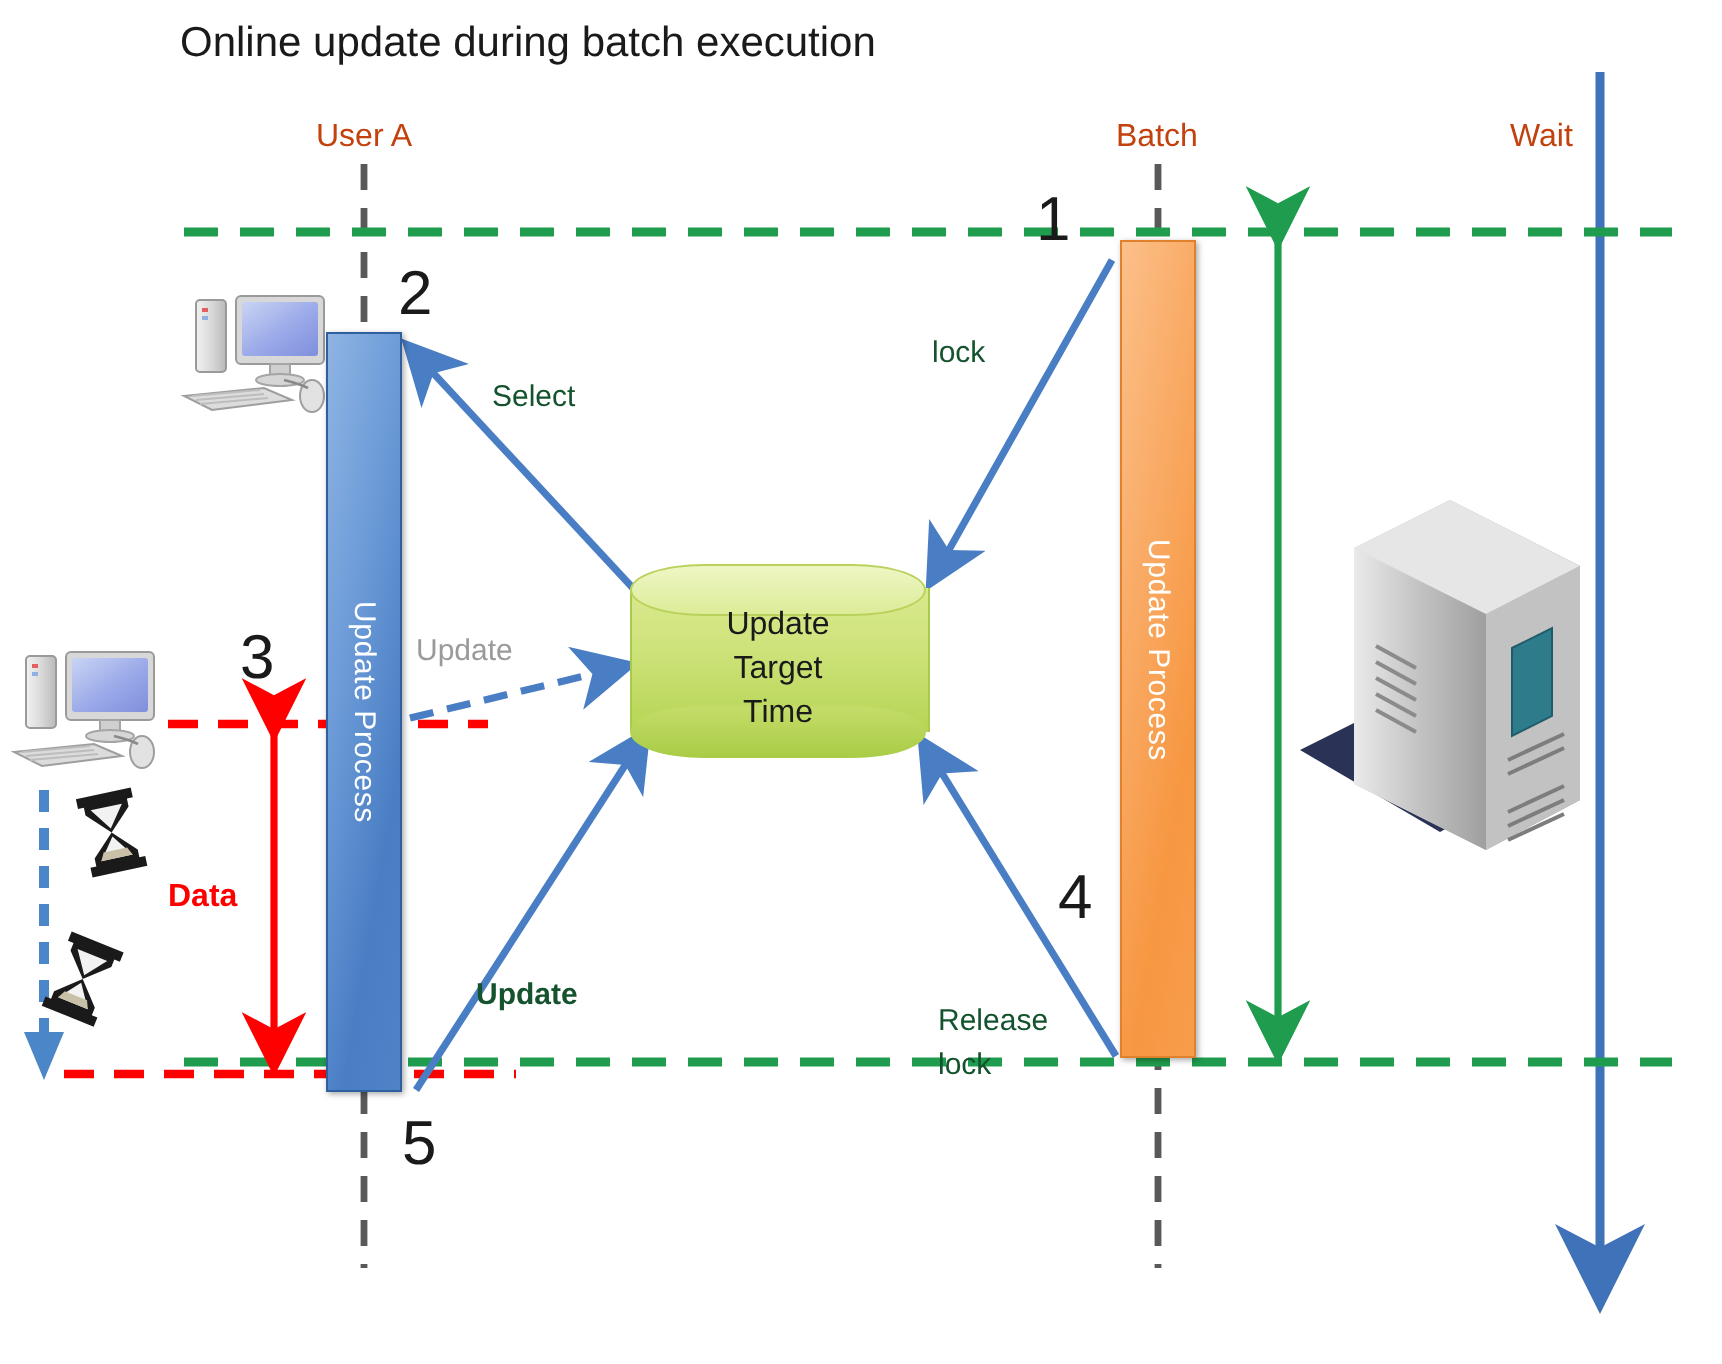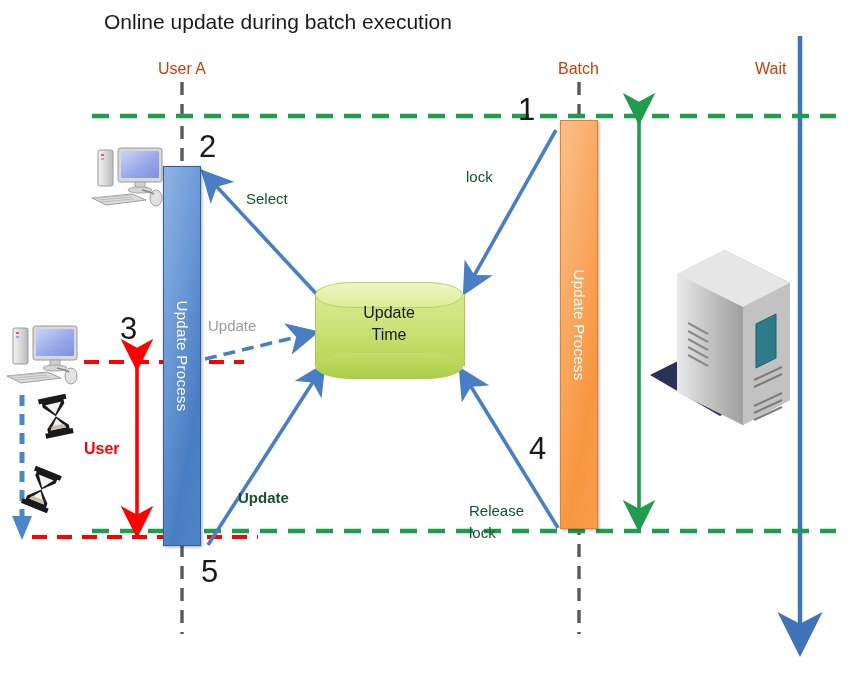--- a/index.html
+++ b/index.html
@@ -9,21 +9,21 @@
     background:#ffffff;
     font-family:"Liberation Sans", sans-serif;
     overflow:hidden;
     position:relative;
   }
   #stage{position:absolute;left:0;top:0;width:861px;height:682px;}
   .abs{position:absolute;}
 
   
   #title{
-    left:104px; top:10px;
+    left:90px; top:10px;
     font-size:21px; color:#1a1a1a; letter-spacing:0px;
     white-space:nowrap;
   }
 
   
   .ll-label{font-size:16px;color:#c2410c;white-space:nowrap;}
   #lbl-usera{left:158px;top:60px;}
   #lbl-batch{left:558px;top:60px;}
   #lbl-time{left:755px;top:60px;}
 
@@ -283,30 +283,31 @@
   <div class="abs bar" id="bar-batch">
     <span class="vtext">Update Process</span>
   </div>
 
   <div class="abs" id="db">
     <div class="body"></div>
     <div class="bottom"></div>
     <div class="top"></div>
     <div class="dbtext">
       <div>Update</div>
+      <div>Target</div>
       <div>Time</div>
     </div>
   </div>
 
   <div class="abs num" id="n1">1</div>
   <div class="abs num" id="n2">2</div>
   <div class="abs num" id="n3">3</div>
   <div class="abs num" id="n4">4</div>
   <div class="abs num" id="n5">5</div>
 
   <div class="abs alabel" id="t-select">Select</div>
   <div class="abs alabel" id="t-lock">lock</div>
   <div class="abs alabel" id="t-release">Release lock</div>
   <div class="abs alabel" id="t-update-dash">Update</div>
   <div class="abs alabel" id="t-update-bold">Update</div>
-  <div class="abs alabel" id="t-wait">User</div>
+  <div class="abs alabel" id="t-wait">Data</div>
 
 </div>
 
 </body></html>

